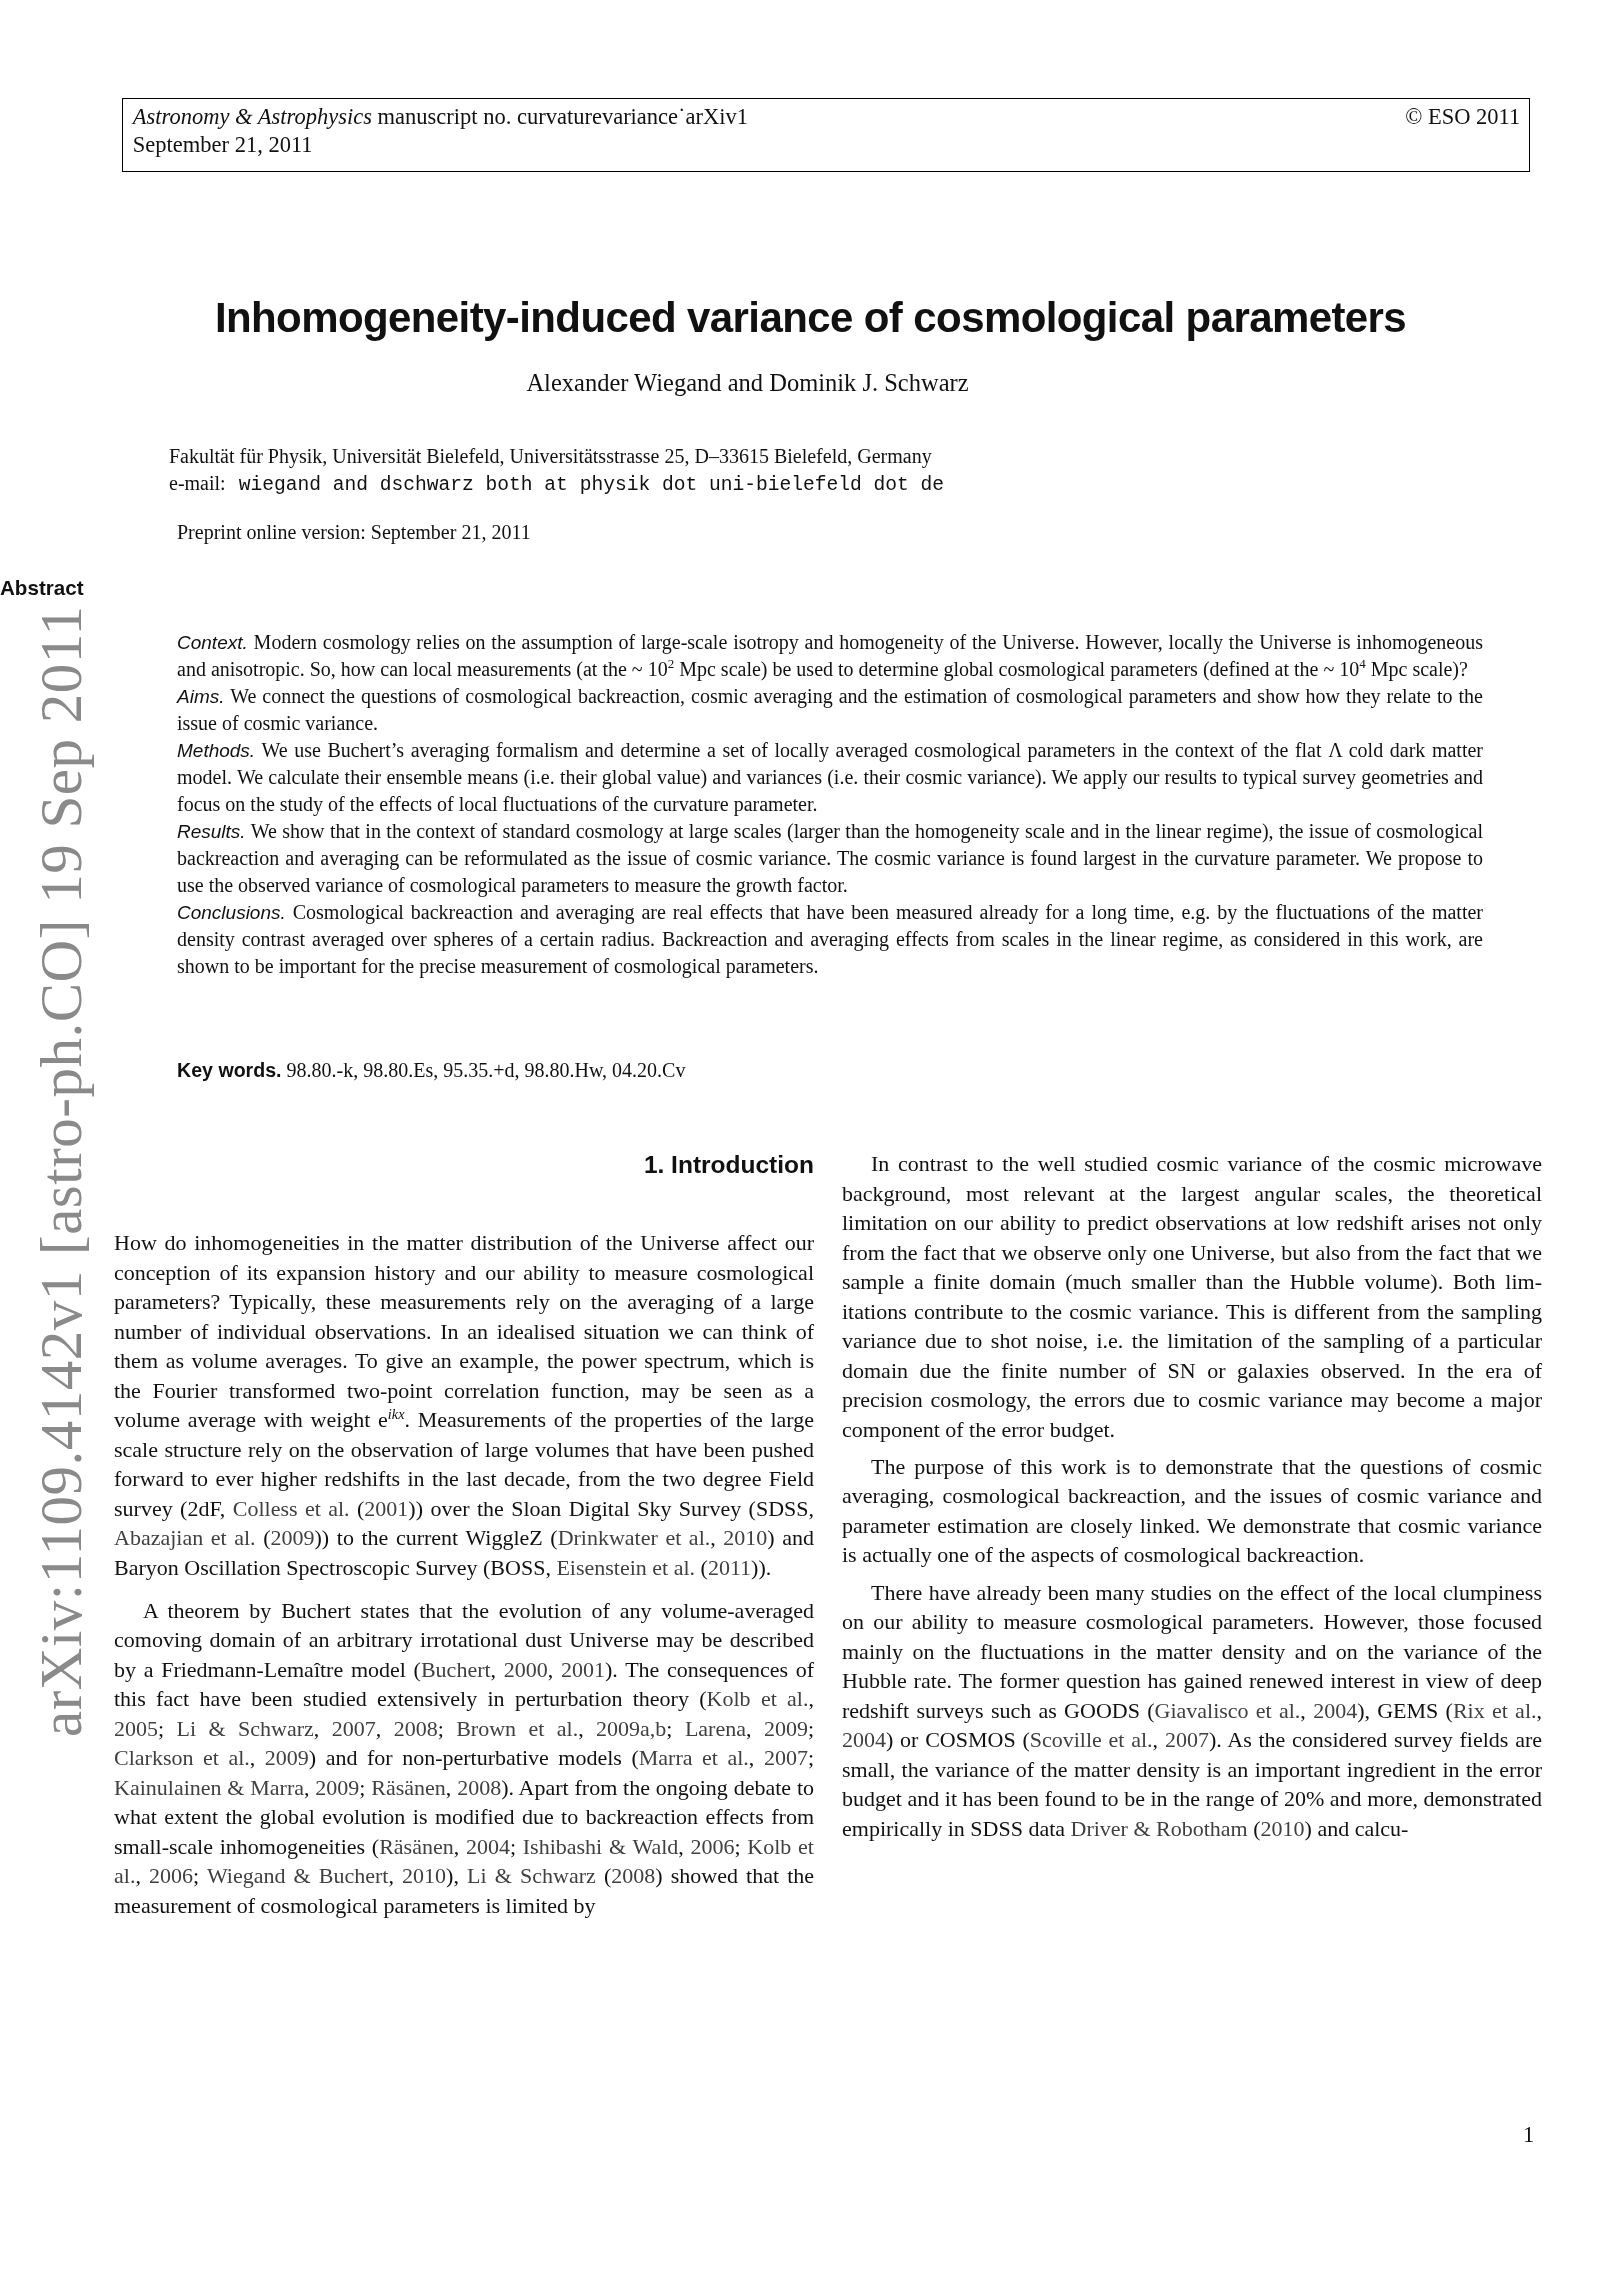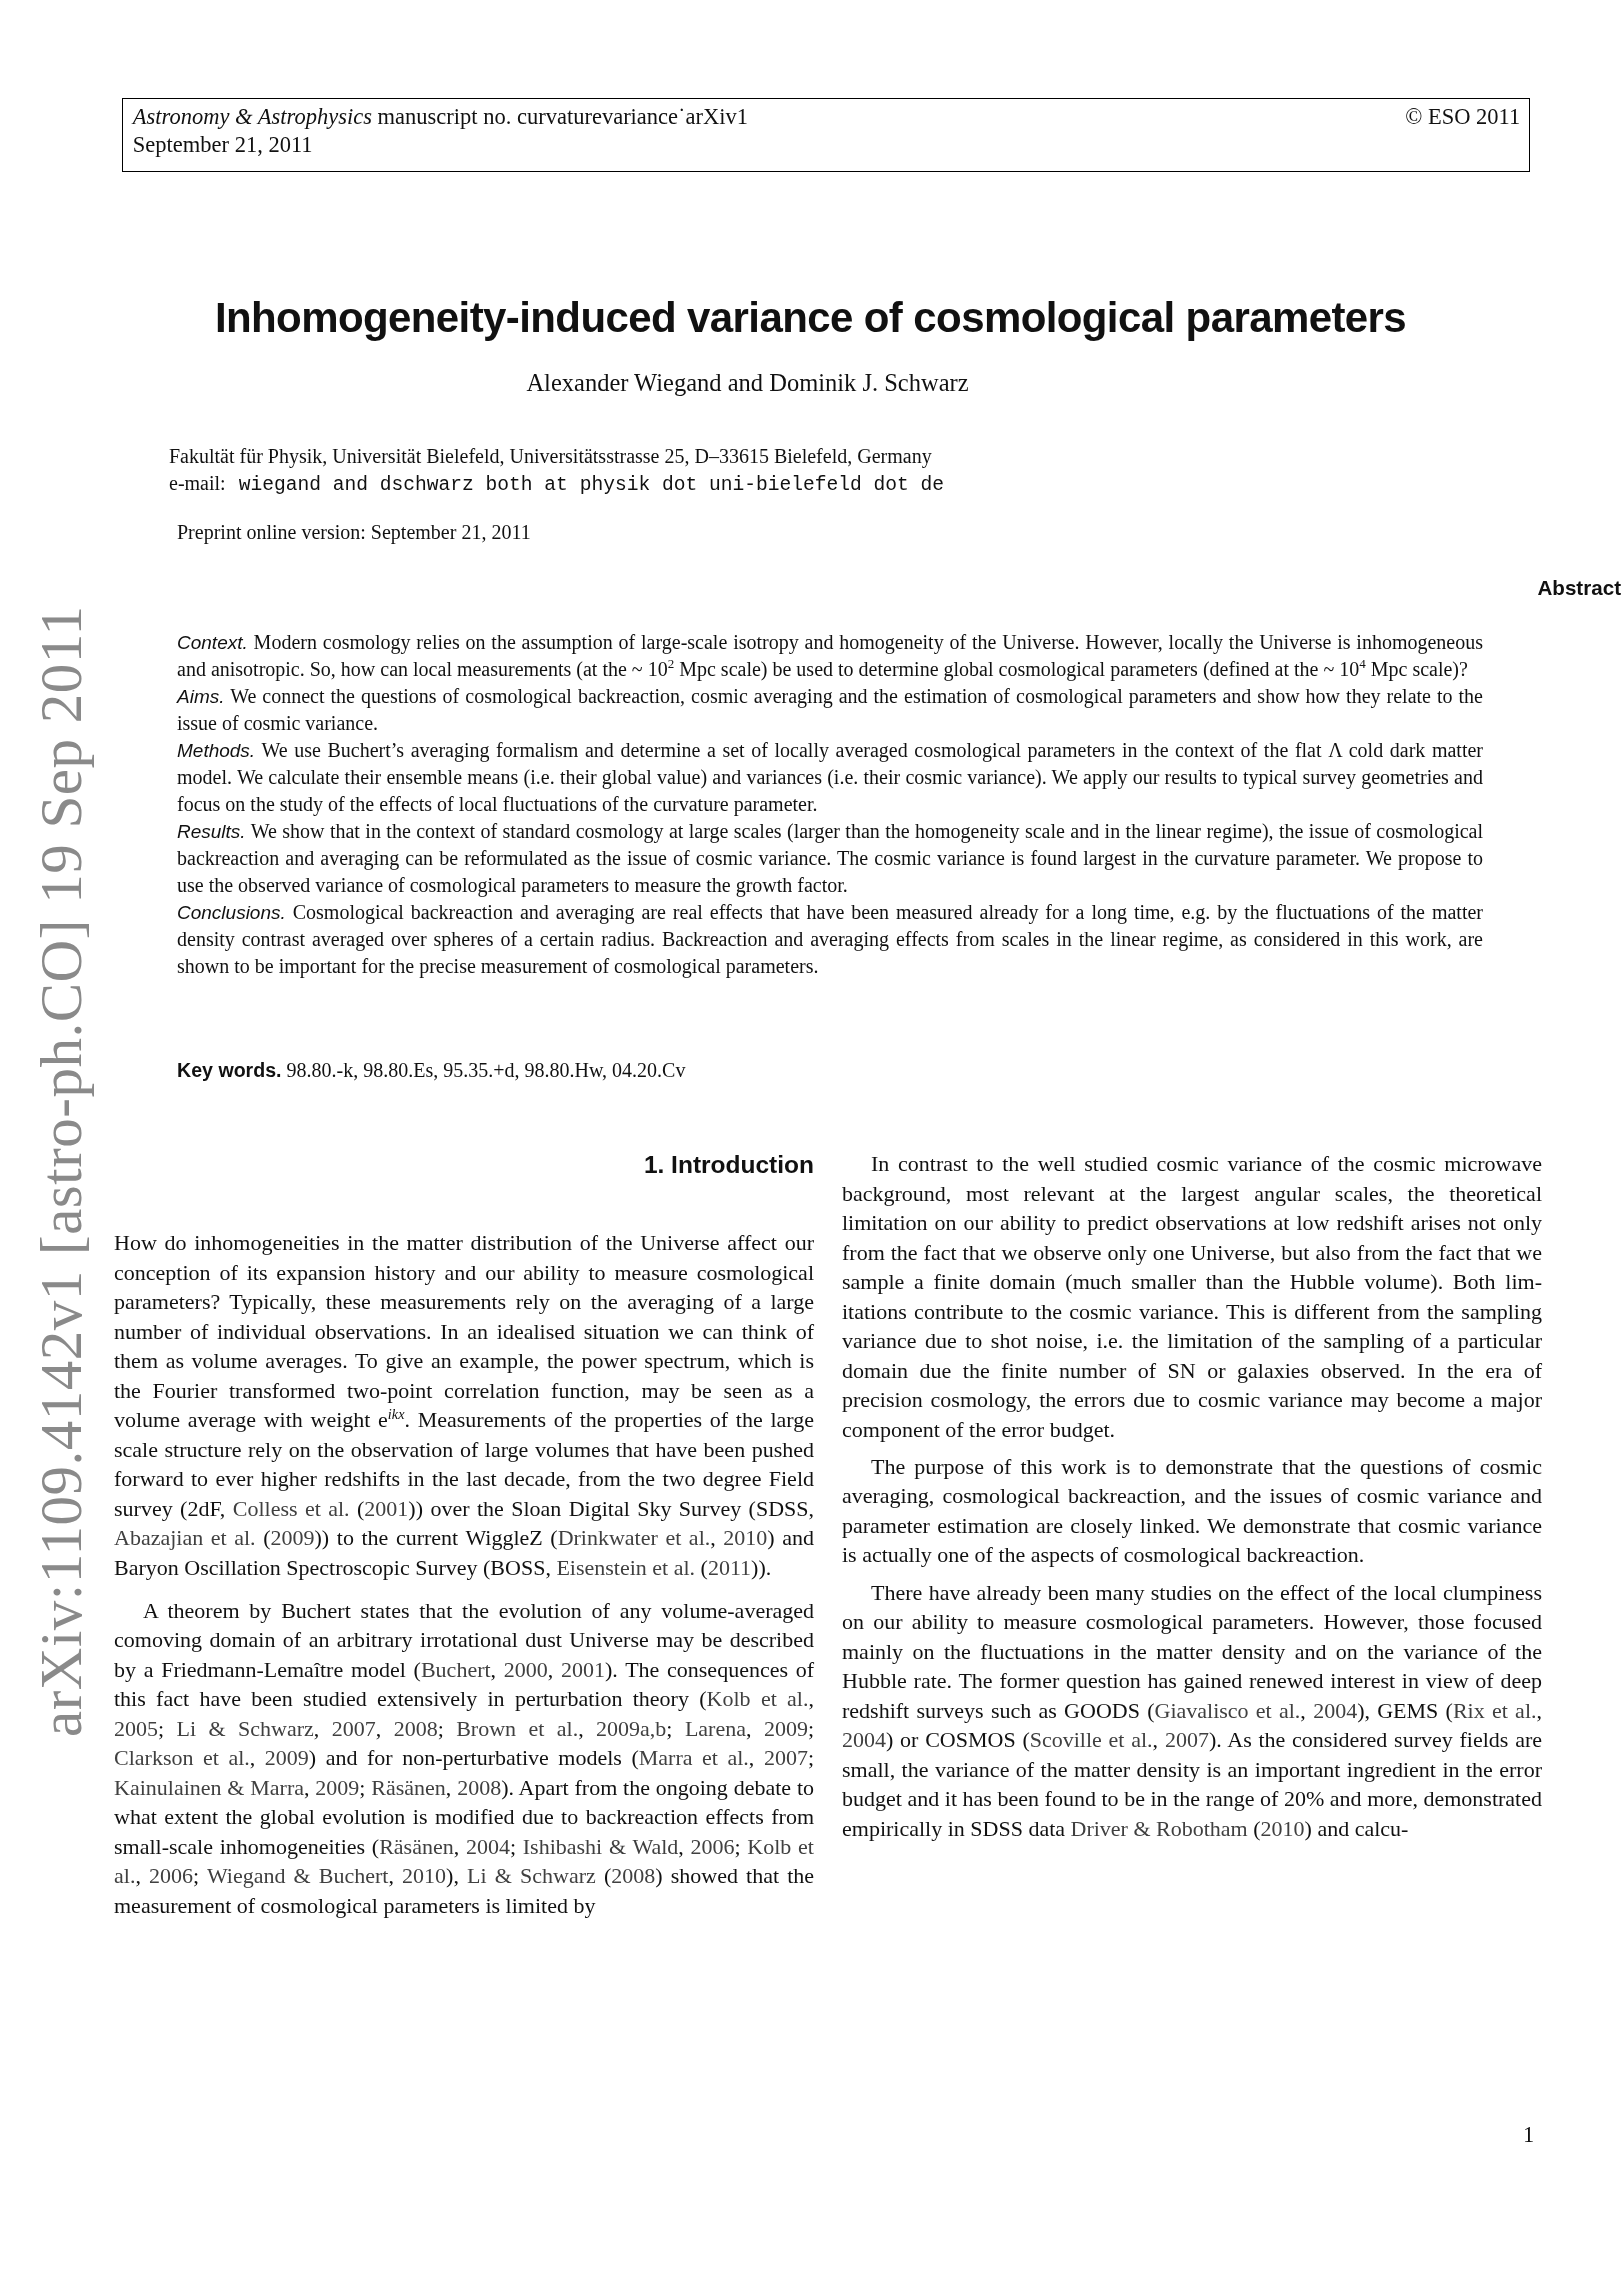--- a/index.html
+++ b/index.html
@@ -15,21 +15,21 @@
 
   .arxiv-stamp { position: absolute; left: 29px; top: 1737px; transform-origin: 0 0; transform: rotate(-90deg); white-space: nowrap; font-size: 59px; color: #8a8a8a; letter-spacing: 0.5px; line-height: 65px; }
 
   .title { position: absolute; left: 0; width: 1621px; top: 294px; text-align: center; font-size: 42px; font-weight: bold; letter-spacing: -0.6px; }
   .authors { position: absolute; left: 0; width: 1495px; top: 369px; text-align: center; font-size: 24.5px; }
 
   .affil { position: absolute; left: 169px; top: 443px; font-size: 20px; line-height: 27.4px; }
   .affil .mono { font-size: 19.6px; }
   .preprint { position: absolute; left: 177px; top: 521px; font-size: 20px; }
 
-  .abstract-heading { position: absolute; left: 0; width: 1621px; top: 576px; text-align: right; font-size: 20.6px; font-weight: bold; }
+  .abstract-heading { position: absolute; left: 0; width: 1621px; top: 576px; text-align: left; font-size: 20.6px; font-weight: bold; }
   .abstract { position: absolute; left: 177px; top: 629px; width: 1306px; font-size: 20px; line-height: 27px; text-align: justify; }
   .abstract p { margin: 0; }
   .abstract .lbl { font-family: "Liberation Sans", "DejaVu Sans", sans-serif; font-style: italic; font-size: 19px; }
   .keywords { position: absolute; left: 177px; top: 1059px; font-size: 20px; }
   .keywords .lbl { font-family: "Liberation Sans", "DejaVu Sans", sans-serif; font-weight: bold; font-size: 19.6px; }
 
   .col { position: absolute; width: 700px; font-size: 22px; line-height: 29.5px; text-align: justify; hyphens: manual; }
   .col p { margin: 0; }
   .col p + p { margin-top: 7.8px; }
   .col p.indent { text-indent: 29px; }

